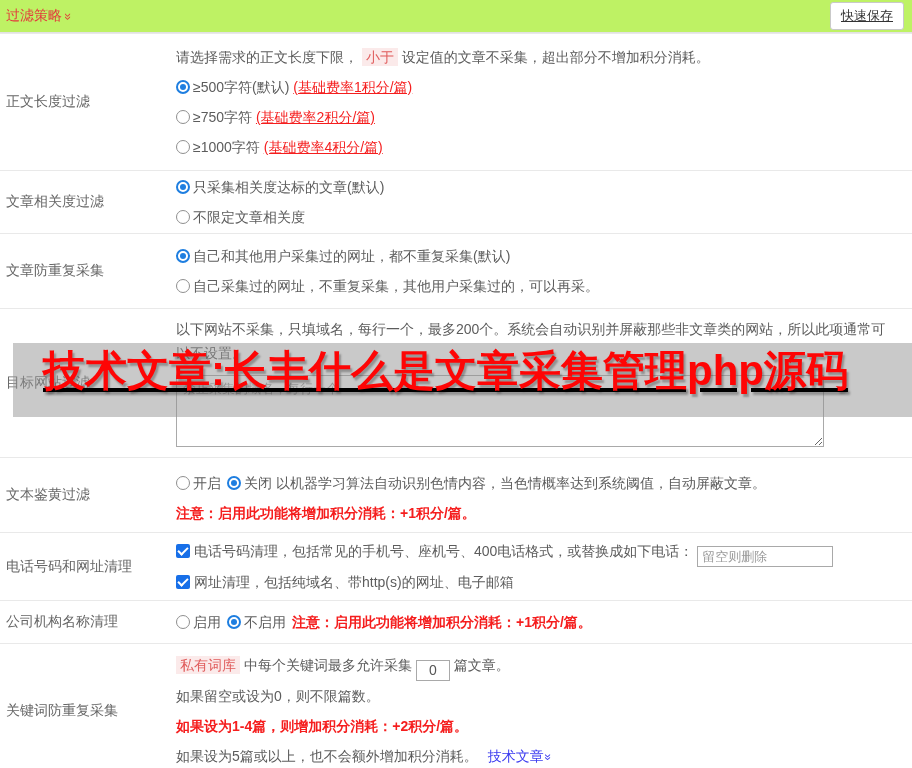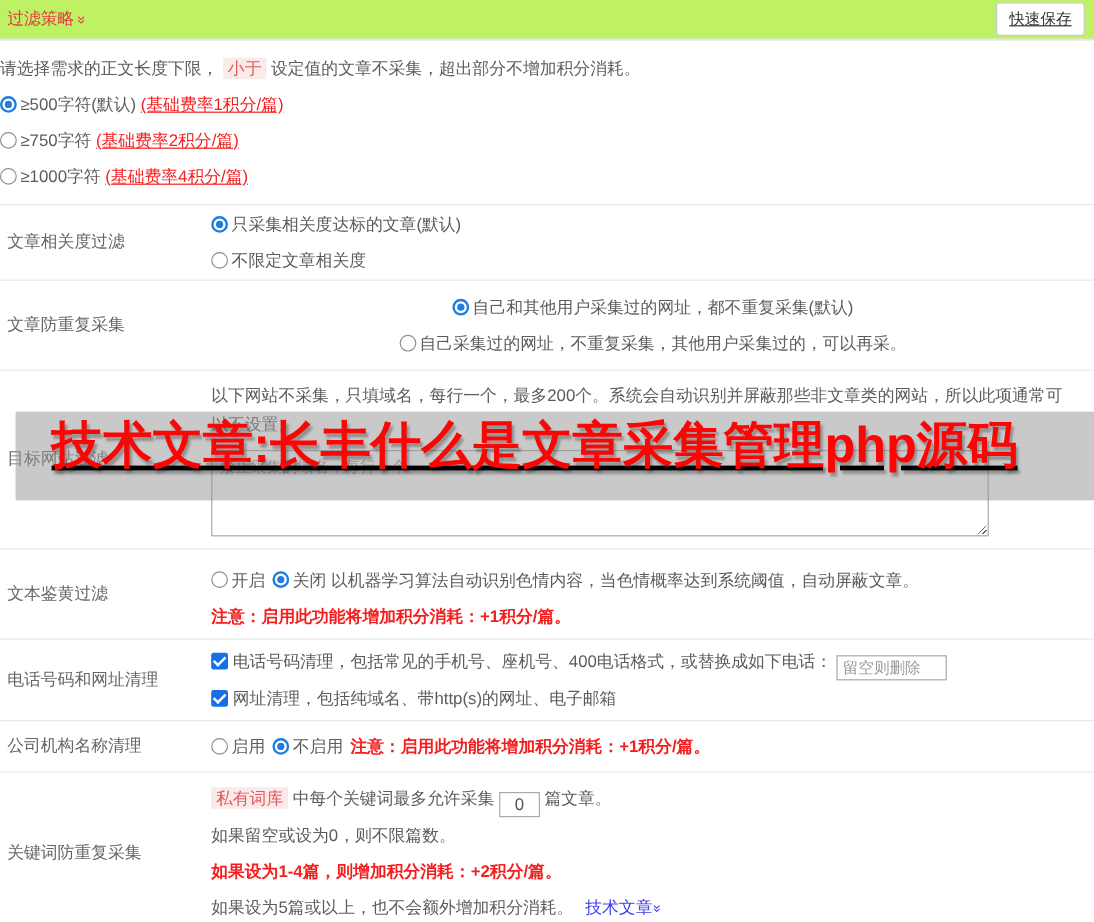--- a/index.html
+++ b/index.html
@@ -19,21 +19,21 @@
   .row { display:flex; border-top:1px solid #e9e9e9; }
   .row:first-of-type { border-top:none; }
   .row-label { width:176px; flex:none; padding-left:6px; display:flex; align-items:center;
                font-size:14px; color:#666; }
   .row-content { flex:1; padding-right:8px; font-size:14px; color:#5c5c5c; }
   .ln { line-height:30px; white-space:nowrap; }
   .ln24 { line-height:24px; white-space:normal; width:722px; }
 
   .r1 .row-content { padding:8px 0; }
   .r2 .row-content { padding:1px 0; }
-  .r3 .row-content { padding:7px 0;text-align:center; }
+  .r3 .row-content { padding:7px 0; }
   .r4 .row-content { padding:8px 0 10px; }
   .r5 .row-content { padding:10px 0 4px; }
   .r6 .row-content { padding:3px 0; }
   .r7 .row-content { padding:6px 0; }
   .r8 .row-content { padding:6px 0; }
 
   
   .radio { display:inline-block; width:14px; height:14px; border-radius:50%;
            border:1px solid #8f8f8f; background:#fff; margin-right:3px; vertical-align:-2px;
            position:relative; cursor:pointer; }
@@ -47,21 +47,21 @@
 
   .note-red { color:#f51e1e; }
   .bold { font-weight:bold; }
   .underline { text-decoration:underline; }
   .hl { background:#fbeaea; color:#e05c5c; padding:1px 4px; }
   .gap-r { margin-right:6px; }
   .gap-l { margin-left:6px; }
 
   .txt-input { height:21px; border:1px solid #a9a9a9; font-size:13px; color:#555;
                padding:0 4px; font-family:inherit; vertical-align:-5px; }
-  .phone-input { width:92px; }
+  .phone-input { width:136px; }
   .num-input { width:34px; text-align:center; font-size:14px; vertical-align:-5px; }
   .domains-area { display:block; width:648px; height:72px; border:1px solid #a9a9a9; margin-top:10px;
                font-size:13px; color:#666; padding:4px 6px; font-family:inherit; resize:both; }
   .domains-area::placeholder, .txt-input::placeholder { color:#9a9a9a; }
 
   .link { color:#3c3cf0; cursor:pointer; }
   .link .chev { font-size:12px; margin-left:1px; }
 
   
   .banner { position:absolute; left:13px; right:0; top:343px; height:74px;
@@ -78,20 +78,21 @@
 
   <div class="topbar">
     <div class="topbar-title">
       <span>过滤策略</span>
       <span class="chev">»</span>
     </div>
     <button class="save-btn">快速保存</button>
   </div>
 
   <div class="row r1">
+    <div class="row-label">正文长度过滤</div>
     <div class="row-content">
       <div class="ln">
         <span>请选择需求的正文长度下限， </span><span class="hl">小于</span><span> 设定值的文章不采集，超出部分不增加积分消耗。</span>
       </div>
       <div class="ln">
         <span class="radio checked"></span><span>≥500字符(默认) </span><span class="note-red underline">(基础费率1积分/篇)</span>
       </div>
       <div class="ln">
         <span class="radio"></span><span>≥750字符 </span><span class="note-red underline">(基础费率2积分/篇)</span>
       </div>

